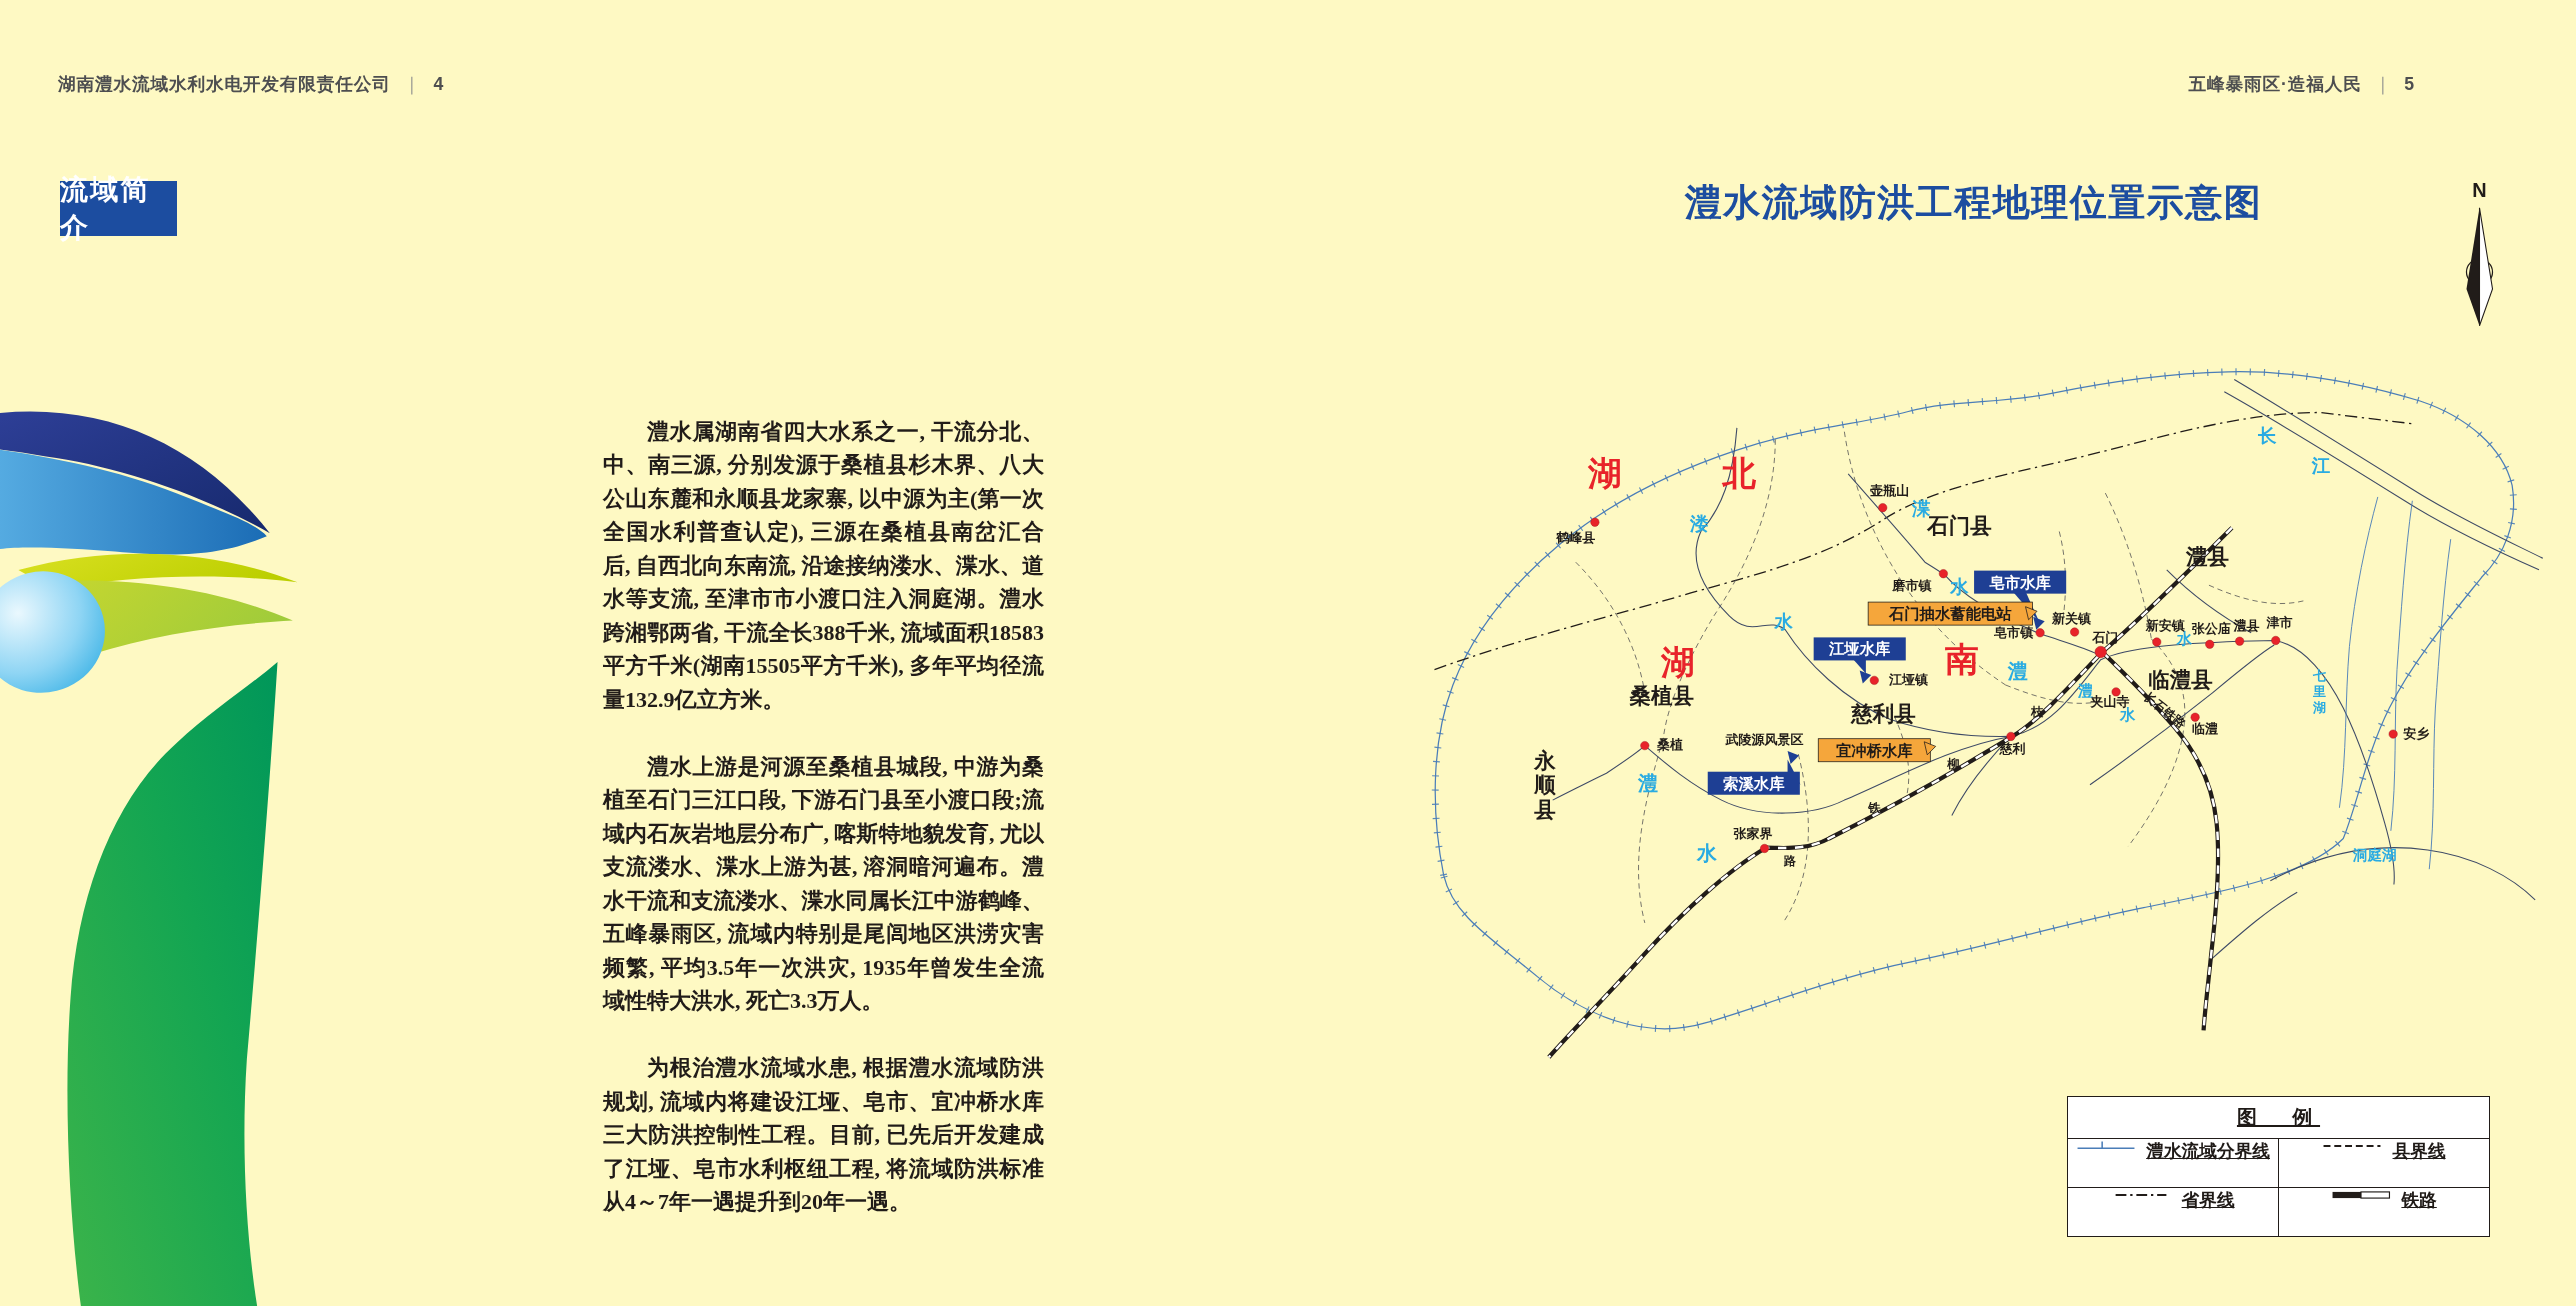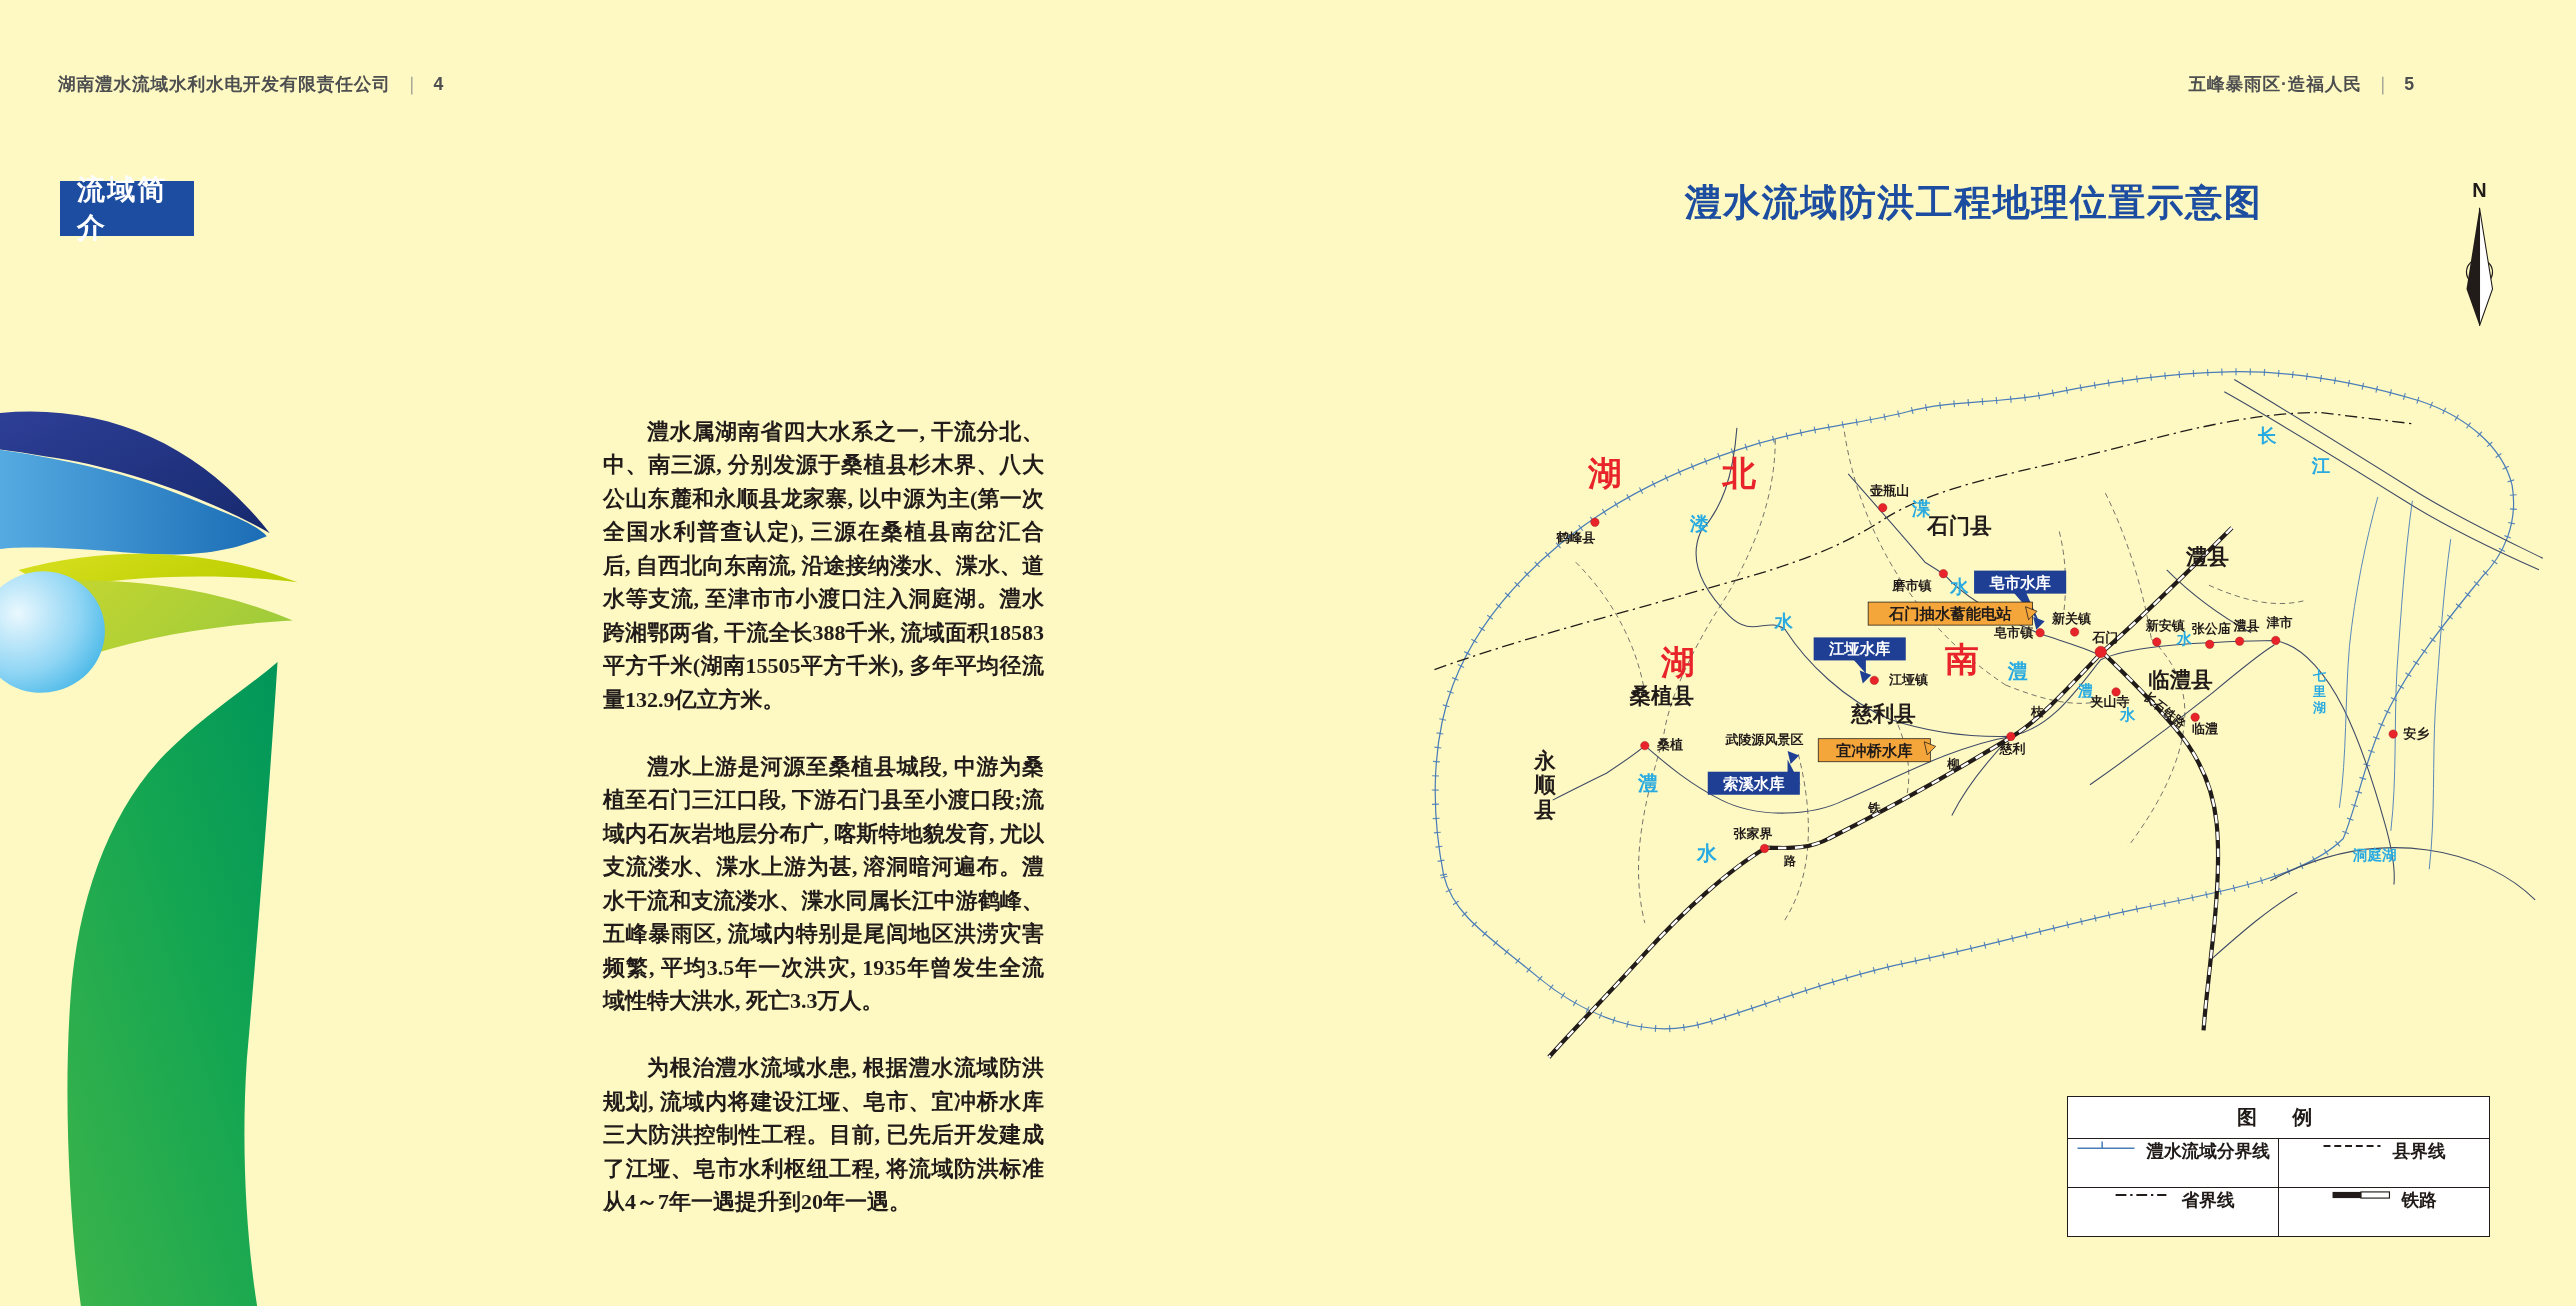--- a/index.html
+++ b/index.html
@@ -5,34 +5,34 @@
   html,body{margin:0;padding:0;background:#e9e9e9;}
   .canvas{position:relative;width:2576px;height:1306px;background:#fef9c3;overflow:hidden;
           font-family:"Liberation Sans","DejaVu Sans",sans-serif;color:#1f1a17;}
   
   .hdr{position:absolute;top:72px;font-size:17.7px;font-weight:bold;color:#4d4e50;letter-spacing:0.8px;white-space:nowrap;}
   .hdr .sep{color:#8a8b8d;font-weight:normal;padding:0 12.3px;}
   .hdr-left{left:58px;}
   .hdr-right{left:2073px;width:342px;text-align:right;}
   
   .section-box{position:absolute;left:60px;top:181px;width:117px;height:55px;background:#1c4da0;
-               display:flex;align-items:center;justify-content:flex-end;padding-left:17px;}
+               display:flex;align-items:center;justify-content:flex-end;}
   .section-box span{color:#fff;font-size:28px;font-weight:bold;letter-spacing:2.3px;}
   .body-text{position:absolute;left:603px;top:415px;width:441px;text-align:justify;
              font-family:"Liberation Serif","DejaVu Serif",serif;font-weight:bold;
              font-size:22px;line-height:1.52;color:#211c19;}
   .body-text p{margin:0 0 34px 0;text-indent:2em;}
   .logo{position:absolute;left:0;top:399px;}
   
   .map-title{position:absolute;left:1459px;top:178px;width:1029px;text-align:center;
              font-size:37px;font-weight:bold;color:#1c4da0;letter-spacing:1.5px;}
   .compass{position:absolute;left:2455px;top:174px;}
   .map-wrap{position:absolute;left:1413px;top:338px;}
   
-  .legend{position:absolute;left:2067px;top:1096px;width:421px;border:1.5px solid #211c19;background:#fff;}
+  .legend{position:absolute;left:2067px;top:1096px;width:421px;border:1.5px solid #211c19;background:#fff;text-decoration:underline;}
   .legend .lg-title{height:41px;display:flex;align-items:center;justify-content:center;
                     font-size:20px;font-weight:bold;letter-spacing:7.7px;border-bottom:1.2px solid #211c19;}
   .legend .lg-grid{display:grid;grid-template-columns:1fr 1fr;}
   .legend .lg-cell{height:48px;display:flex;align-items:flex-start;justify-content:center;gap:10.7px;
                    border-bottom:1.2px solid #211c19;border-right:1.2px solid #211c19;}
   .legend .lg-cell:nth-child(2n){border-right:none;}
   .legend .lg-cell:nth-child(3),.legend .lg-cell:nth-child(4){border-bottom:none;}
   .legend .lg-label{font-size:17.7px;font-weight:bold;}
   
   text{font-family:"Liberation Sans","DejaVu Sans",sans-serif;}

